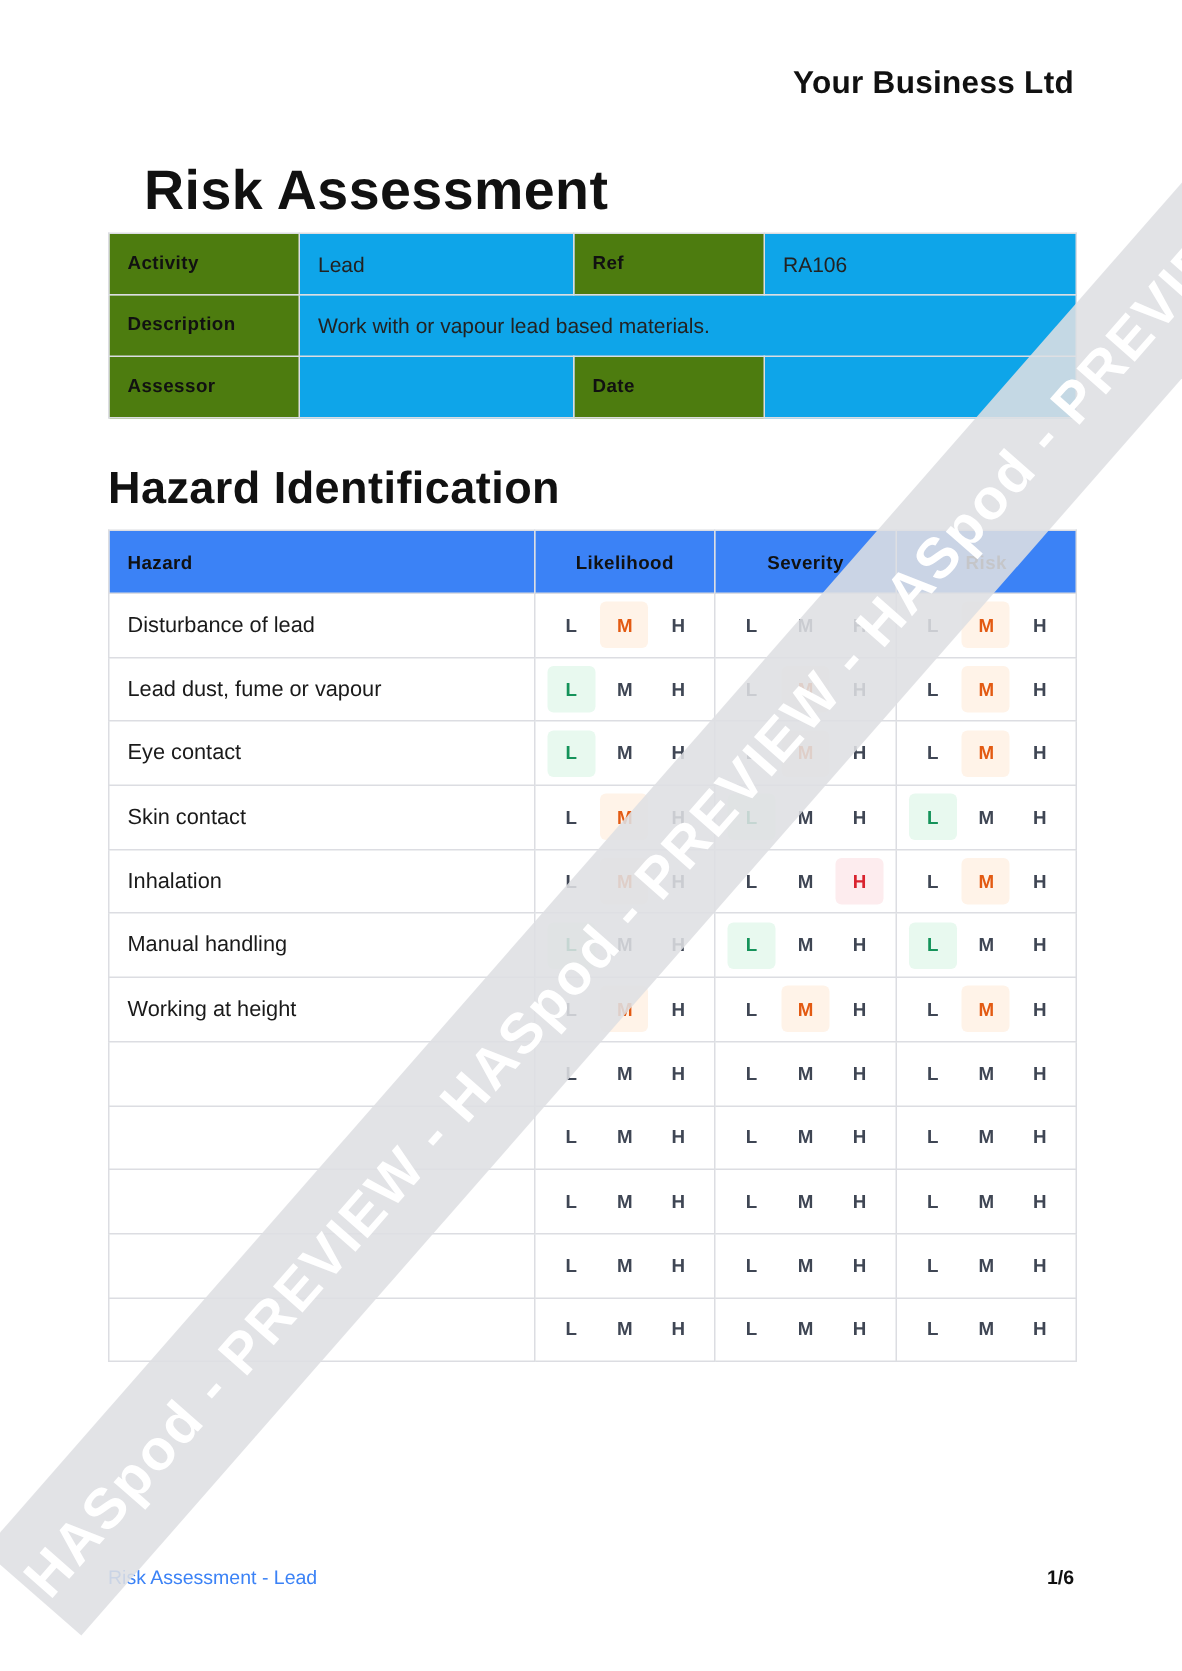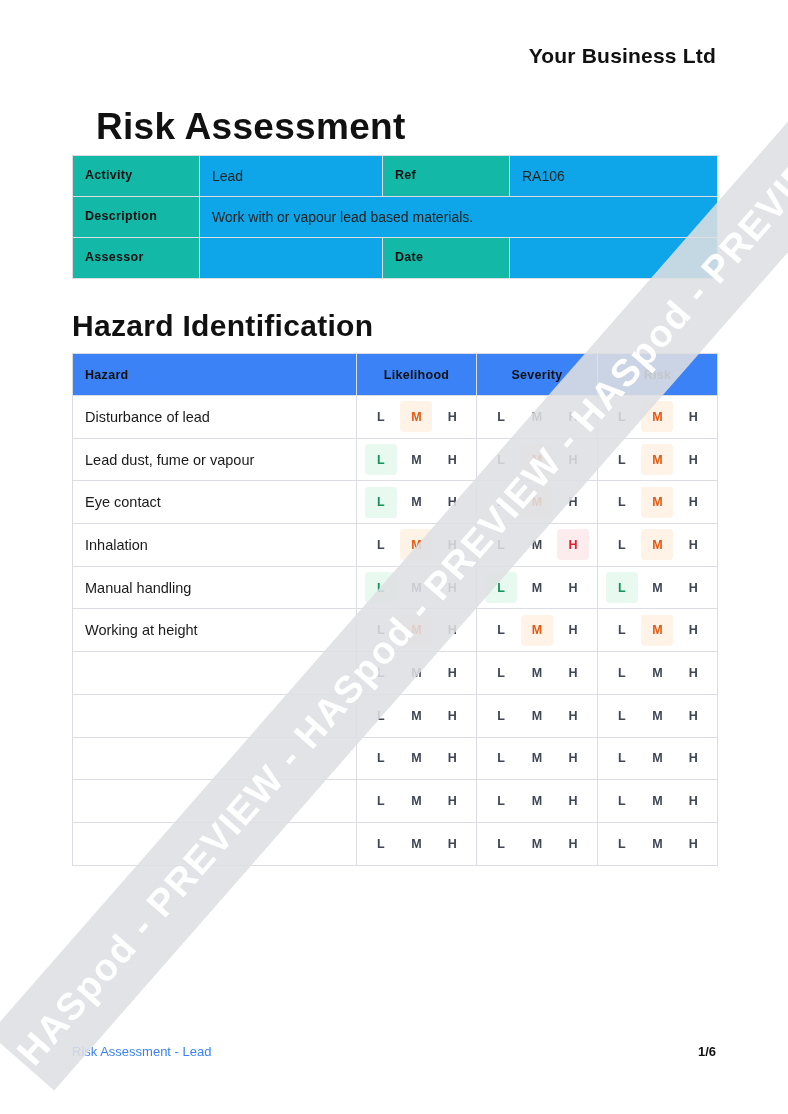--- a/index.html
+++ b/index.html
@@ -8,21 +8,21 @@
 
     .company { position: absolute; right: 72px; top: 44px; font-size: 21px; font-weight: 700; letter-spacing: 0.2px; }
     .h1 { position: absolute; left: 72px; top: 106px; font-size: 37px; font-weight: 700; letter-spacing: 0.3px; margin-left: 24px; }
     .h2 { position: absolute; left: 72px; top: 309px; font-size: 30px; font-weight: 700; letter-spacing: 0.3px; }
 
     table { border-collapse: collapse; table-layout: fixed; }
     td, th { border: 1px solid #dcdde2; }
 
     .info { position: absolute; left: 72px; top: 155px; width: 645px; }
     .info td { height: 41px; font-size: 14px; padding: 0 12px; vertical-align: middle; }
-    .info .lbl { background: #14b8a6; font-weight: 700; font-size: 12.5px; letter-spacing: 0.3px; padding-bottom: 3px; }
+    .info .lbl { background: #4d7c0f; font-weight: 700; font-size: 12.5px; letter-spacing: 0.3px; padding-bottom: 3px; }
     .info .val { background: #0ea5e9; color: #222; }
 
     .haz { position: absolute; left: 72px; top: 353px; width: 645px; }
     .haz th { height: 42px; background: #3b82f6; font-size: 12.5px; font-weight: 700; letter-spacing: 0.3px; }
     .haz th.hname { text-align: left; padding-left: 12px; }
     .haz td { height: 42.7px; vertical-align: middle; }
     .haz td.hname { font-size: 14.5px; padding-left: 12px; color: #1a1a1a; }
     .rate { display: flex; justify-content: space-around; align-items: center; padding: 0 6px; }
     .rate span { display: inline-flex; width: 32px; height: 31px; align-items: center; justify-content: center;
                  font-size: 12.5px; font-weight: 700; color: #3f4654; border-radius: 4px; }
@@ -155,20 +155,44 @@
         </td>
         <td>
           <div class="rate">
             <span>L</span>
             <span class="sel-M">M</span>
             <span>H</span>
           </div>
         </td>
       </tr>
       <tr>
+        <td class="hname">Skin contact</td>
+        <td>
+          <div class="rate">
+            <span>L</span>
+            <span class="sel-M">M</span>
+            <span>H</span>
+          </div>
+        </td>
+        <td>
+          <div class="rate">
+            <span class="sel-L">L</span>
+            <span>M</span>
+            <span>H</span>
+          </div>
+        </td>
+        <td>
+          <div class="rate">
+            <span class="sel-L">L</span>
+            <span>M</span>
+            <span>H</span>
+          </div>
+        </td>
+      </tr>
+      <tr>
         <td class="hname">Inhalation</td>
         <td>
           <div class="rate">
             <span>L</span>
             <span class="sel-M">M</span>
             <span>H</span>
           </div>
         </td>
         <td>
           <div class="rate">

